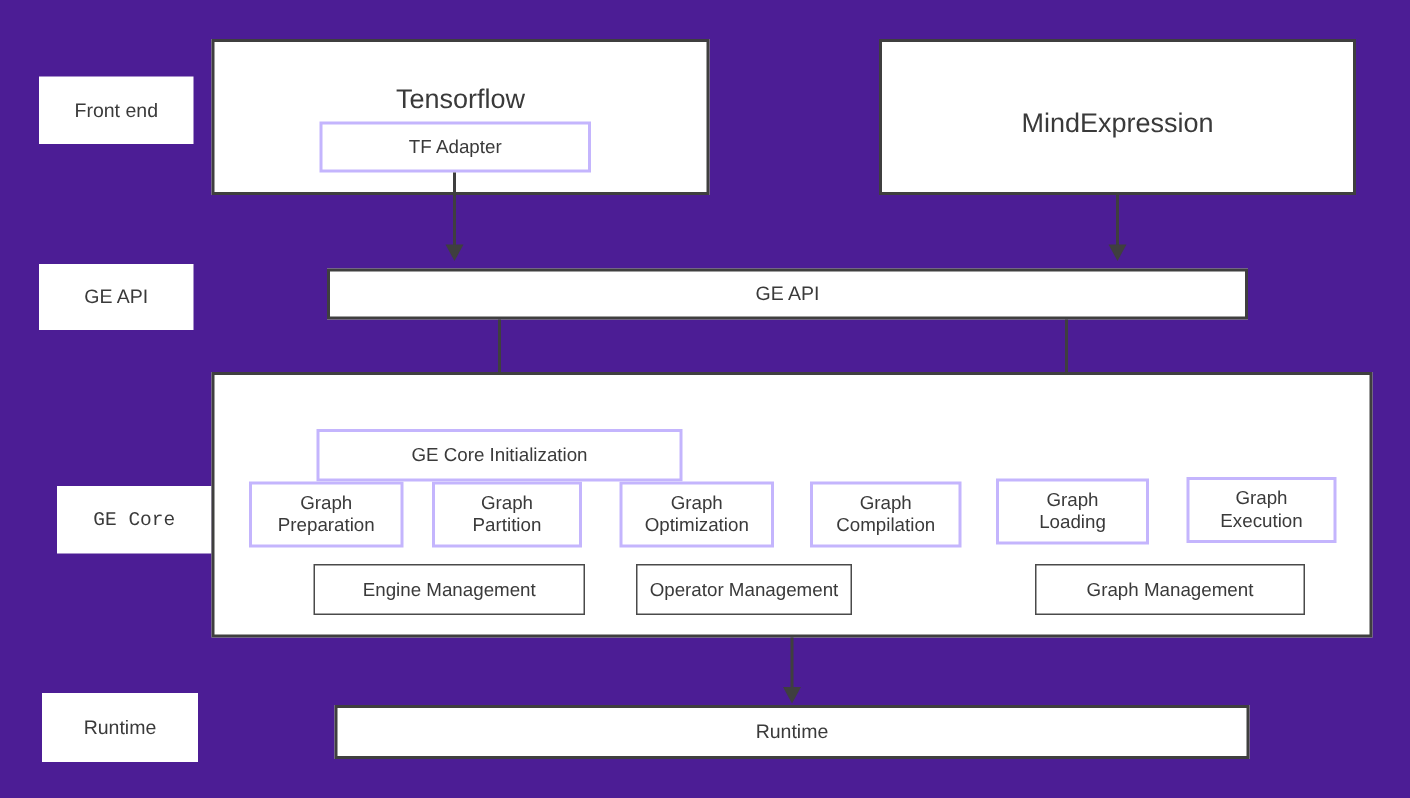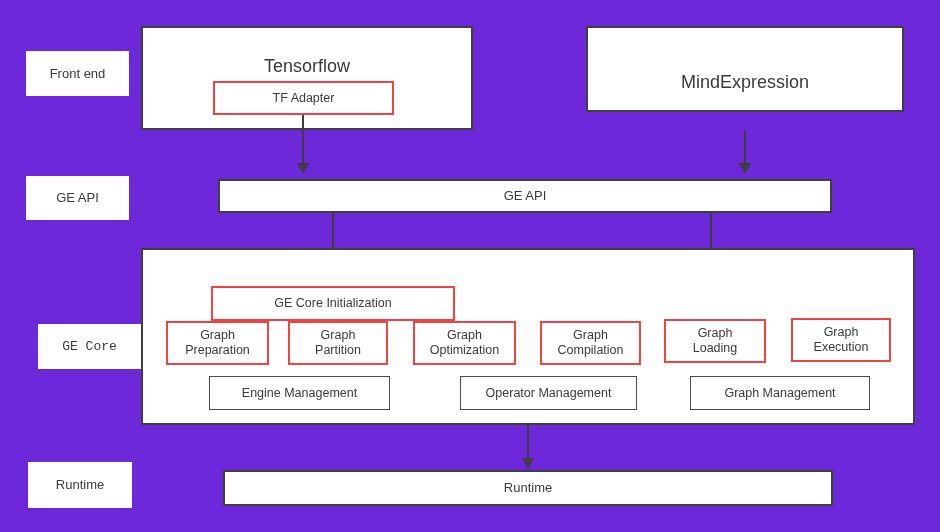--- a/index.html
+++ b/index.html
@@ -7,21 +7,21 @@
     padding: 0;
     background: #000000;
   }
   body {
     font-family: "Liberation Sans", sans-serif;
   }
   #canvas {
     position: relative;
     width: 940px;
     height: 532px;
-    background: #6d28d9;
+    background: #4c1d95;
     overflow: hidden;
   }
   .box {
     position: absolute;
     box-sizing: border-box;
     background: #ffffff;
     color: #3a3a3a;
     display: flex;
     align-items: center;
     justify-content: center;
@@ -42,21 +42,21 @@
     font-size: 18px;
   }
   .panel > .panel-title {
     margin-top: 28px;
   }
   .panel-ge-core {
     align-items: flex-start;
   }
   
   .mod {
-    border: 2px solid #ef4444;
+    border: 2px solid #c4b5fd;
     font-size: 12.5px;
   }
   .mod-thin {
     border: 1.6px solid #4a4a4a;
   }
   .wide-bar {
     border: 2px solid #3f3f3f;
     font-size: 13px;
   }
   
@@ -98,21 +98,21 @@
     <span class="label-text">Runtime</span>
   </div>
 
   <div class="box panel" style="left:141px; top:26px; width:332px; height:104px;">
     <span class="panel-title">Tensorflow</span>
   </div>
   <div class="box mod" style="left:213px; top:81px; width:181px; height:34px;">
     <span>TF Adapter</span>
   </div>
 
-  <div class="box panel" style="left:586px; top:26px; width:318px; height:86px;">
+  <div class="box panel" style="left:586px; top:26px; width:318px; height:104px;">
     <span class="panel-title" style="margin-top:44px;">MindExpression</span>
   </div>
 
   <div class="conn" style="left:302px; top:115px; height:50px;"></div>
   <div class="arrowhead" style="left:297px; top:163px;"></div>
 
   <div class="conn" style="left:744px; top:130px; height:35px;"></div>
   <div class="arrowhead" style="left:739px; top:163px;"></div>
 
   <div class="box wide-bar" style="left:218px; top:179px; width:614px; height:34px;">
@@ -152,21 +152,21 @@
 Loading</span>
   </div>
   <div class="box mod" style="left:791px; top:318px; width:100px; height:44px;">
     <span>Graph
 Execution</span>
   </div>
 
   <div class="box mod mod-thin" style="left:193px; top:376px; width:181px; height:34px;margin-left:16px;">
     <span>Engine Management</span>
   </div>
-  <div class="box mod mod-thin" style="left:460px; top:376px; width:177px; height:34px;">
+  <div class="box mod mod-thin" style="left:424px; top:376px; width:144px; height:34px;">
     <span>Operator Management</span>
   </div>
   <div class="box mod mod-thin" style="left:690px; top:376px; width:180px; height:34px;">
     <span>Graph Management</span>
   </div>
 
   <div class="conn" style="left:527px; top:425px; height:36px;"></div>
   <div class="arrowhead" style="left:522px; top:458px;"></div>
 
   <div class="box wide-bar" style="left:223px; top:470px; width:610px; height:36px;">

